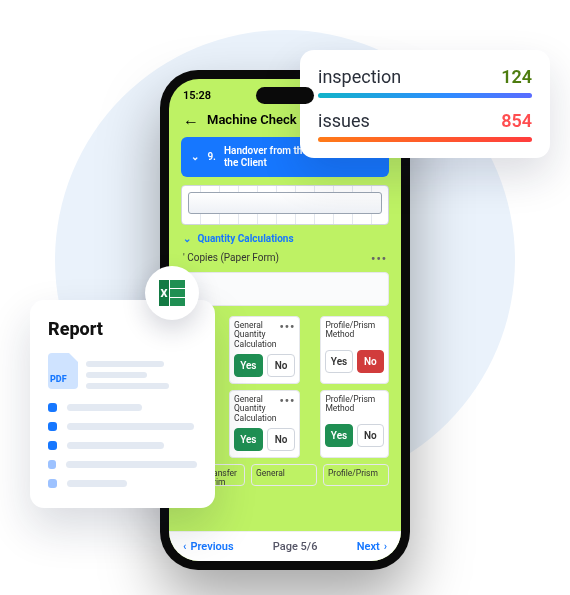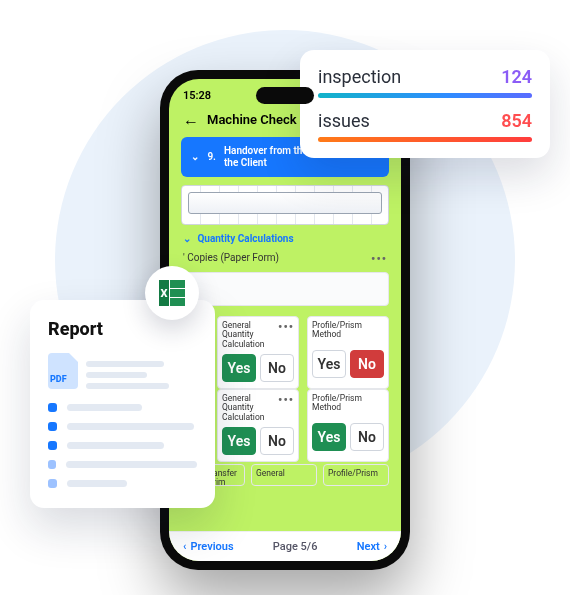--- a/index.html
+++ b/index.html
@@ -15,43 +15,43 @@
   .back{font-size:16px;cursor:pointer}
   .section-bar{margin:0 12px 8px;background:#1677ff;color:#fff;border-radius:6px;padding:8px 10px;display:flex;align-items:center;gap:8px;font-size:10px;font-weight:600;line-height:1.2}
   .section-bar .chev{font-size:10px}
   .train{margin:0 12px 6px;height:40px;border:1px solid #d0d5dd;border-radius:4px;background:repeating-linear-gradient(90deg,#fff 0 18px,#e3e7ee 18px 19px);position:relative}
   .train::after{content:"";position:absolute;inset:6px 6px 10px;border:1px solid #9aa4b2;border-radius:3px;background:linear-gradient(#fff,#eef1f6)}
   .subhead{display:flex;align-items:center;gap:6px;color:#1677ff;font-size:10px;font-weight:700;padding:2px 14px 6px}
   .scroll{padding:0 12px}
   .copies{display:flex;align-items:flex-start;font-size:10px;color:#333;padding:2px 2px 6px}
   .dots{color:#666;letter-spacing:1px;font-weight:700;font-size:12px}
   .gray-block{height:34px;border:1px solid #e5e7eb;border-radius:4px;margin-bottom:10px;background:#fafbfc}
-  .row{display:flex;gap:8px;}
+  .row{display:flex;gap:20px;margin-bottom:6px}
   .cell{flex:1;border:1px solid #e5e7eb;border-radius:4px;padding:4px 4px 6px;background:#fff}
   .cell.narrow{flex:0 0 28px;font-size:9px;color:#555;display:flex;flex-direction:column;justify-content:center;gap:2px;padding:4px 3px}
   .cell .hdr{display:flex;align-items:flex-start;gap:3px;font-size:8.5px;color:#333;line-height:1.1;margin-bottom:5px;min-height:24px}
   .cell .hdr .t{flex:1}
   .btns{display:flex;gap:4px}
-  .pill{flex:1;text-align:center;font-size:14px;font-weight:600;padding:5px 0;border-radius:4px;border:1px solid #d0d5dd;background:#fff;color:#333}
+  .pill{flex:1;text-align:center;font-size:10px;font-weight:600;padding:5px 0;border-radius:4px;border:1px solid #d0d5dd;background:#fff;color:#333}
   .pill.green{background:#1f8f53;border-color:#1f8f53;color:#fff}
   .pill.red{background:#d13c3c;border-color:#d13c3c;color:#fff}
   .footer{position:absolute;left:0;right:0;bottom:0;background:#fff;border-top:1px solid #eef0f3;display:flex;align-items:center;justify-content:space-between;padding:8px 14px;font-size:11px}
   .footer .prev,.footer .next{color:#1677ff;font-weight:600;display:flex;align-items:center;gap:4px}
   .footer .page{color:#556;font-weight:500}
   .row3{display:flex;gap:6px;margin-top:2px;margin-bottom:42px}
   .row3 .c{flex:1;border:1px solid #e5e7eb;border-radius:4px;padding:4px;font-size:8.5px;color:#333;height:22px;overflow:hidden;line-height:1.1}
   .row3 .c.first{flex:0 0 64px}
   
   .stats{position:absolute;right:20px;top:50px;width:250px;background:#fff;border-radius:14px;box-shadow:0 18px 40px rgba(20,30,60,.15);padding:16px 18px 14px}
   .stat{margin-bottom:12px}
   .stat:last-child{margin-bottom:2px}
   .stat .line{display:flex;justify-content:space-between;font-size:18px;margin-bottom:6px}
   .stat .line .lbl{color:#2a2f3a}
   .stat .line .val{font-weight:600}
-  .v-blue{color:#8b5cf6}
+  .v-blue{color:#4d7c0f}
   .v-red{color:#ff4d4f}
   .bar{height:5px;border-radius:5px}
   .bar.blue{background:linear-gradient(90deg,#12b3c9,#2e8cff 60%,#5a6cff)}
   .bar.red{background:linear-gradient(90deg,#ff7a18,#ff3d3d)}
   
   .report{position:absolute;left:30px;top:300px;width:185px;background:#fff;border-radius:14px;box-shadow:0 20px 44px rgba(20,30,60,.16);padding:18px 18px 20px}
   .report h3{font-size:18px;font-weight:800;margin-bottom:14px;color:#111}
   .pdfrow{display:flex;align-items:flex-end;gap:8px;margin-bottom:14px}
   .pdf-ico{width:30px;height:36px;position:relative}
   .pdf-ico .pg{position:absolute;inset:0;background:#cfe3ff;border-radius:4px}

